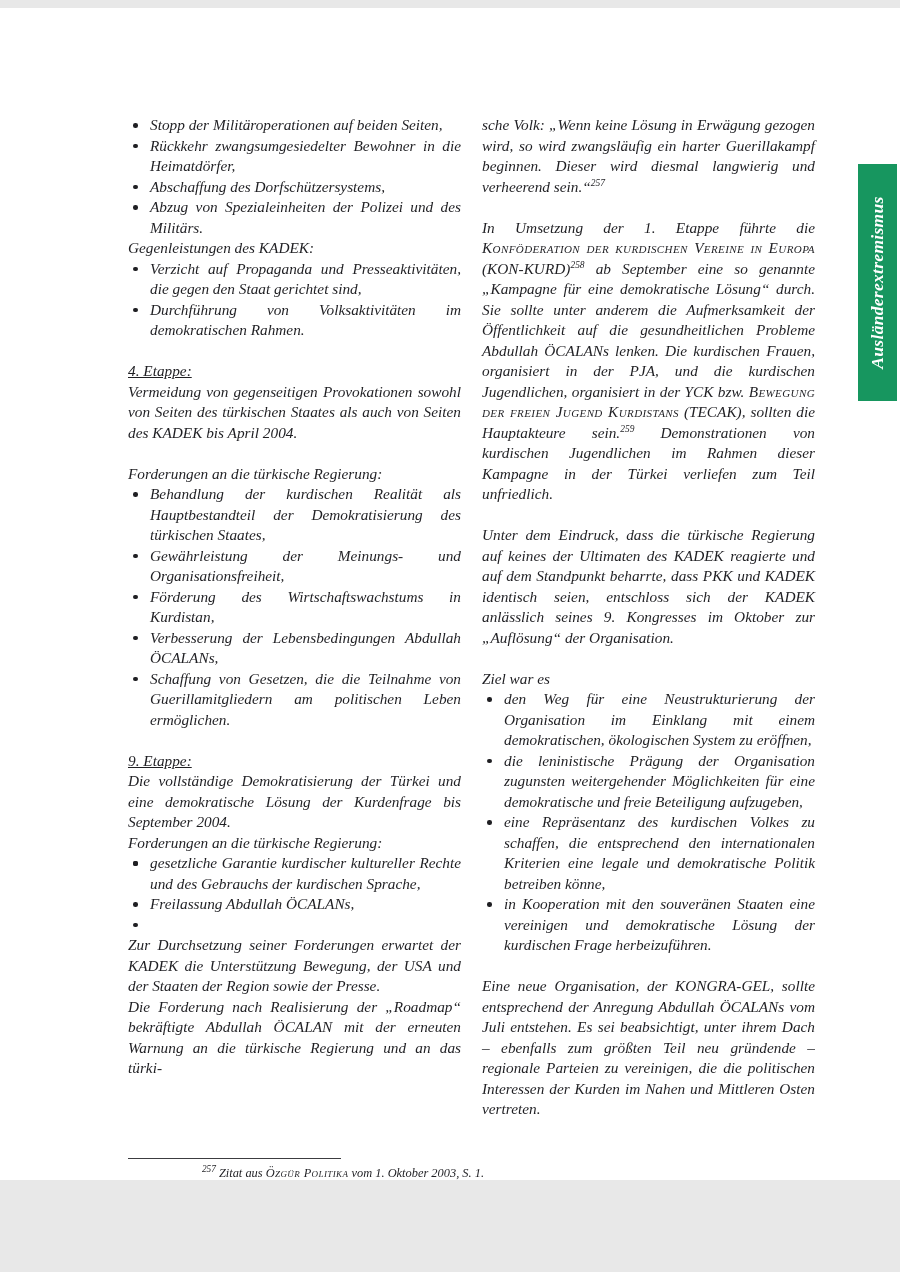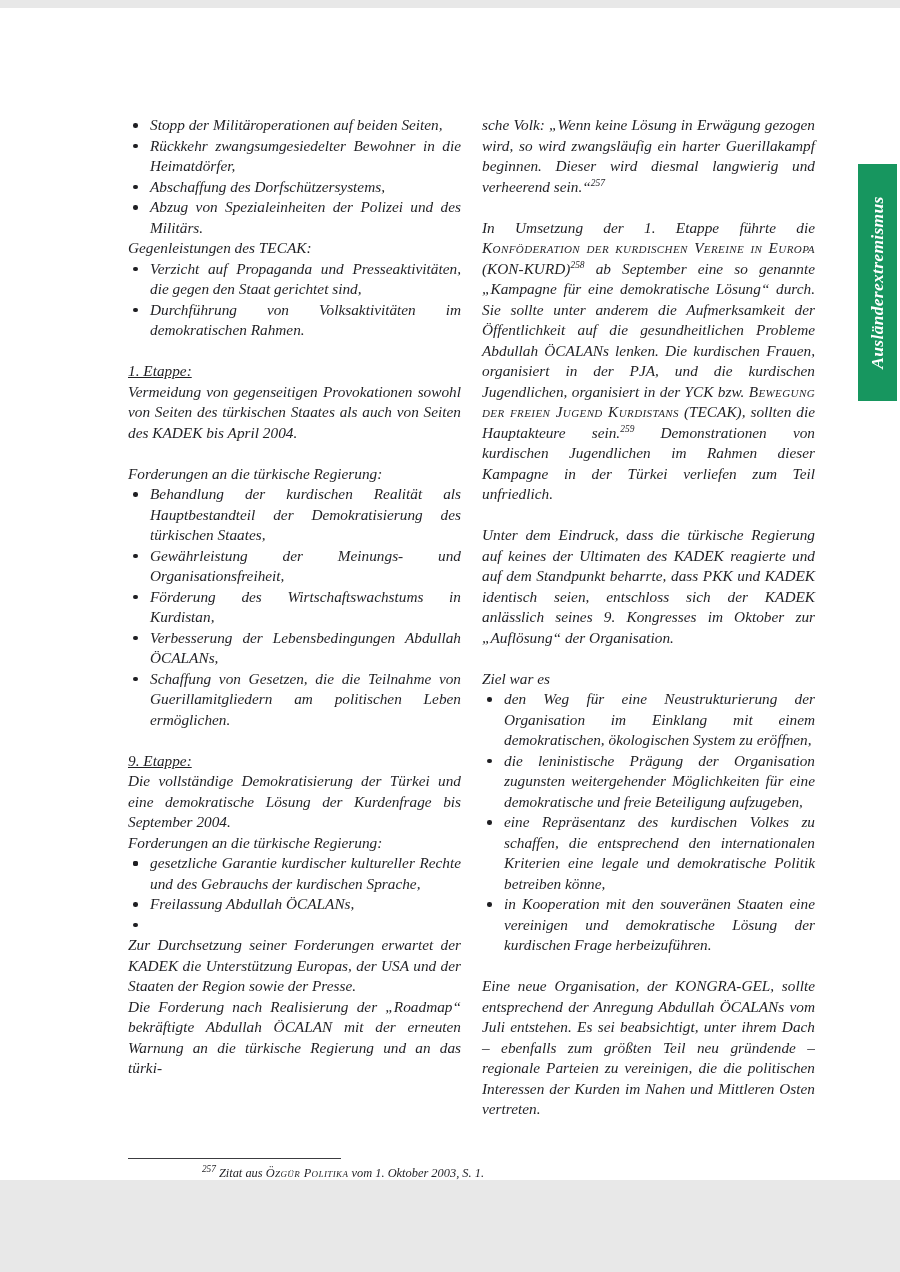--- a/index.html
+++ b/index.html
@@ -55,27 +55,27 @@
 
 <div class="page">
 
   <div class="column col-left">
       <ul class="bullets">
         <li><span class="dot"></span><span>Stopp der Militäroperationen auf beiden Seiten,</span></li>
         <li><span class="dot"></span><span>Rückkehr zwangsumgesiedelter Bewohner in die Heimatdörfer,</span></li>
         <li><span class="dot"></span><span>Abschaffung des Dorfschützersystems,</span></li>
         <li><span class="dot"></span><span>Abzug von Spezialeinheiten der Polizei und des Militärs.</span></li>
       </ul>
-      <p class="label para">Gegenleistungen des TECAK:</p>
+      <p class="label para">Gegenleistungen des KADEK:</p>
       <ul class="bullets">
         <li><span class="dot"></span><span>Verzicht auf Propaganda und Presseaktivitäten, die gegen den Staat gerichtet sind,</span></li>
         <li><span class="dot"></span><span>Durchführung von Volksaktivitäten im demokratischen Rahmen.</span></li>
       </ul>
       <div class="spacer"></div>
-      <p class="heading"><span class="u">1. Etappe:</span></p>
+      <p class="heading"><span class="u">4. Etappe:</span></p>
       <p class="para">Vermeidung von gegenseitigen Provokationen sowohl von Seiten des türkischen Staates als auch von Seiten des KADEK bis April 2004.</p>
       <div class="spacer"></div>
       <p class="label para">Forderungen an die türkische Regierung:</p>
       <ul class="bullets">
         <li><span class="dot"></span><span>Behandlung der kurdischen Realität als Hauptbestandteil der Demokratisierung des türkischen Staates,</span></li>
         <li><span class="dot"></span><span>Gewährleistung der Meinungs- und Organisationsfreiheit,</span></li>
         <li><span class="dot"></span><span>Förderung des Wirtschaftswachstums in Kurdistan,</span></li>
         <li><span class="dot"></span><span>Verbesserung der Lebensbedingungen Abdullah ÖCALANs,</span></li>
         <li><span class="dot"></span><span>Schaffung von Gesetzen, die die Teilnahme von Guerillamitgliedern am politischen Leben ermöglichen.</span></li>
       </ul>
@@ -83,21 +83,21 @@
       <p class="heading"><span class="u">9. Etappe:</span></p>
       <p class="para">Die vollständige Demokratisierung der Türkei und eine demokratische Lösung der Kurdenfrage bis September 2004.</p>
       <p class="label para">Forderungen an die türkische Regierung:</p>
       <ul class="bullets">
         <li><span class="dot"></span></li>
         <li><span class="dot"></span><span>gesetzliche Garantie kurdischer kultureller Rechte und des Gebrauchs der kurdischen Sprache,</span></li>
         <li><span class="dot"></span><span>Freilassung Abdullah ÖCALANs,</span></li>
         <li><span class="dot"></span></li>
       </ul>
       <div class="spacer"></div>
-      <p class="para">Zur Durchsetzung seiner Forderungen erwartet der KADEK die Unterstützung Europas, der USA und der Staaten der Region sowie der Presse.</p>
+      <p class="para">Zur Durchsetzung seiner Forderungen erwartet der KADEK die Unterstützung Bewegung, der USA und der Staaten der Region sowie der Presse.</p>
       <p class="para">Die Forderung nach Realisierung der „Roadmap“ bekräftigte Abdullah ÖCALAN mit der erneuten Warnung an die türkische Regierung und an das türki-</p>
     </div>
   <div class="column col-right">
       <p class="para"><span>sche Volk: „Wenn keine Lösung in Erwägung gezogen wird, so wird zwangsläufig ein harter Guerillakampf beginnen. Dieser wird diesmal langwierig und verheerend sein.“</span><sup class="fnref">257</sup></p>
       <div class="spacer"></div>
       <p class="para"><span>In Umsetzung der 1. Etappe führte die </span><span class="smallcaps">Konföderation der kurdischen Vereine in Europa</span><span> (KON-KURD)</span><sup class="fnref">258</sup><span> ab September eine so genannte „Kampagne für eine demokratische Lösung“ durch. Sie sollte unter anderem die Aufmerksamkeit der Öffentlichkeit auf die gesundheitlichen Probleme Abdullah ÖCALANs lenken. Die kurdischen Frauen, organisiert in der PJA, und die kurdischen Jugendlichen, organisiert in der YCK bzw. </span><span class="smallcaps">Bewegung der freien Jugend Kurdistans</span><span> (TECAK), sollten die Hauptakteure sein.</span><sup class="fnref">259</sup><span> Demonstrationen von kurdischen Jugendlichen im Rahmen dieser Kampagne in der Türkei verliefen zum Teil unfriedlich.</span></p>
       <div class="spacer"></div>
       <p class="para">Unter dem Eindruck, dass die türkische Regierung auf keines der Ultimaten des KADEK reagierte und auf dem Standpunkt beharrte, dass PKK und KADEK identisch seien, entschloss sich der KADEK anlässlich seines 9. Kongresses im Oktober zur „Auflösung“ der Organisation.</p>
       <div class="spacer"></div>
       <p class="label para">Ziel war es</p>

